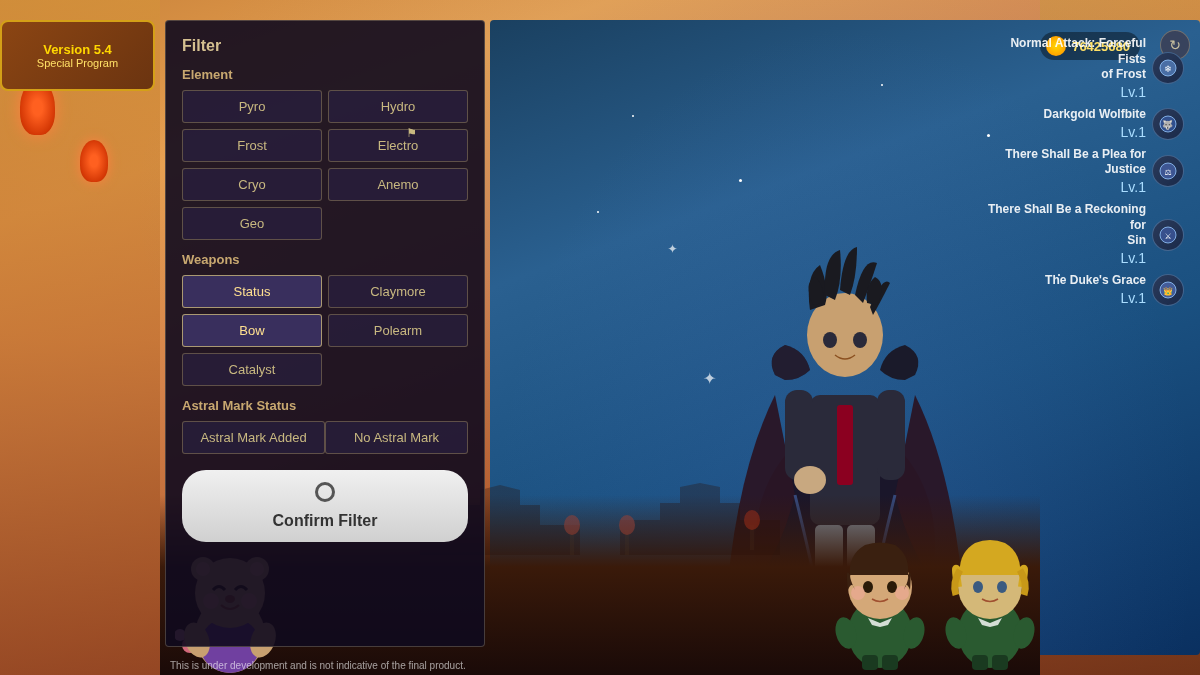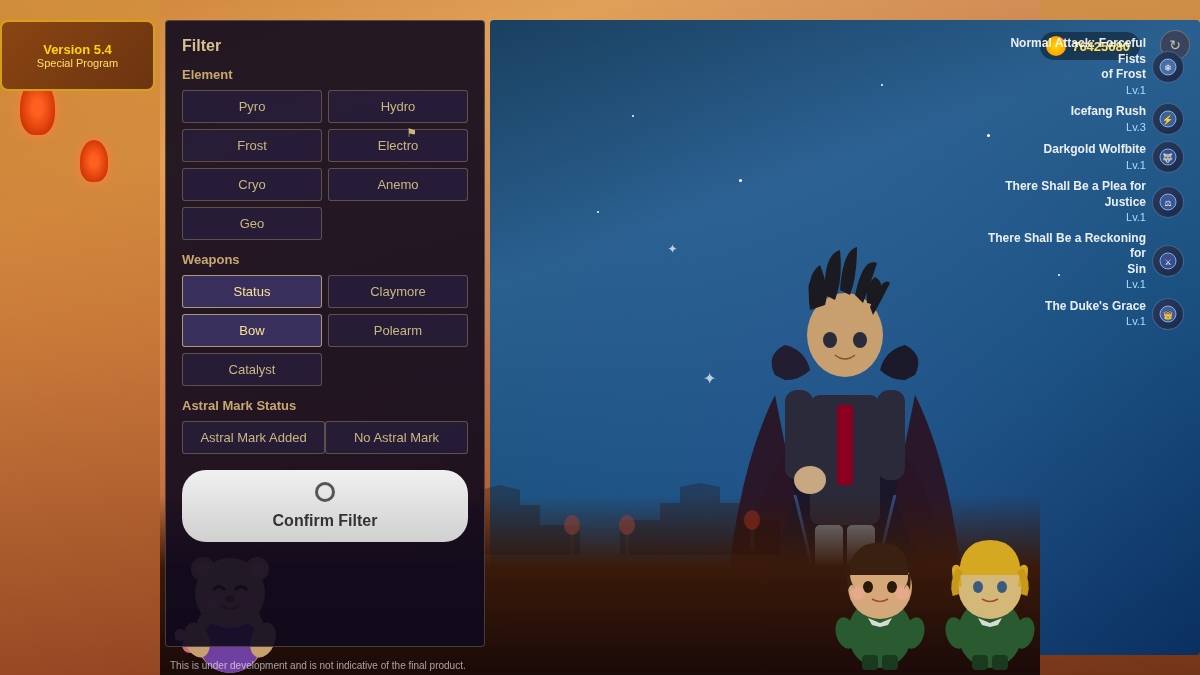--- a/index.html
+++ b/index.html
@@ -228,21 +228,21 @@
     }
 
     .skill-text {
       flex: 1;
       color: rgba(255,255,255,0.9);
       font-size: 10px;
       text-align: right;
       line-height: 1.3;
     }
     .skill-name { font-weight: bold; font-size: 12px; }
-    .skill-level { color: #aaddff; font-size: 11px; }
+    .skill-level { color: #aaddff; font-size: 14px; }
 
     .skill-icon {
       width: 32px;
       height: 32px;
       border-radius: 50%;
       background: linear-gradient(135deg, #2a3a5a, #1a2a4a);
       border: 1px solid rgba(100,150,200,0.5);
       display: flex;
       align-items: center;
       justify-content: center;
@@ -498,32 +498,20 @@
       </div>
       <div class="skill-icon">
         <svg width="20" height="20" viewBox="0 0 20 20">
             <circle cx="10" cy="10" r="8" fill="rgba(100,150,220,0.6)" stroke="rgba(150,200,255,0.8)" stroke-width="1"></circle>
             <text x="10" y="14" text-anchor="middle" fill="white" font-size="9">❄</text>
           </svg>
       </div>
     </div>
     <div class="skill-item">
       <div class="skill-text">
-        <div class="skill-name">Icefang Rush</div>
-        <div class="skill-level">Lv.3</div>
-      </div>
-      <div class="skill-icon">
-        <svg width="20" height="20" viewBox="0 0 20 20">
-            <circle cx="10" cy="10" r="8" fill="rgba(80,130,200,0.6)" stroke="rgba(150,200,255,0.8)" stroke-width="1"></circle>
-            <text x="10" y="14" text-anchor="middle" fill="white" font-size="9">⚡</text>
-          </svg>
-      </div>
-    </div>
-    <div class="skill-item">
-      <div class="skill-text">
         <div class="skill-name">Darkgold Wolfbite</div>
         <div class="skill-level">Lv.1</div>
       </div>
       <div class="skill-icon">
         <svg width="20" height="20" viewBox="0 0 20 20">
             <circle cx="10" cy="10" r="8" fill="rgba(60,100,180,0.6)" stroke="rgba(150,200,255,0.8)" stroke-width="1"></circle>
             <text x="10" y="14" text-anchor="middle" fill="white" font-size="9">🐺</text>
           </svg>
       </div>
     </div>

